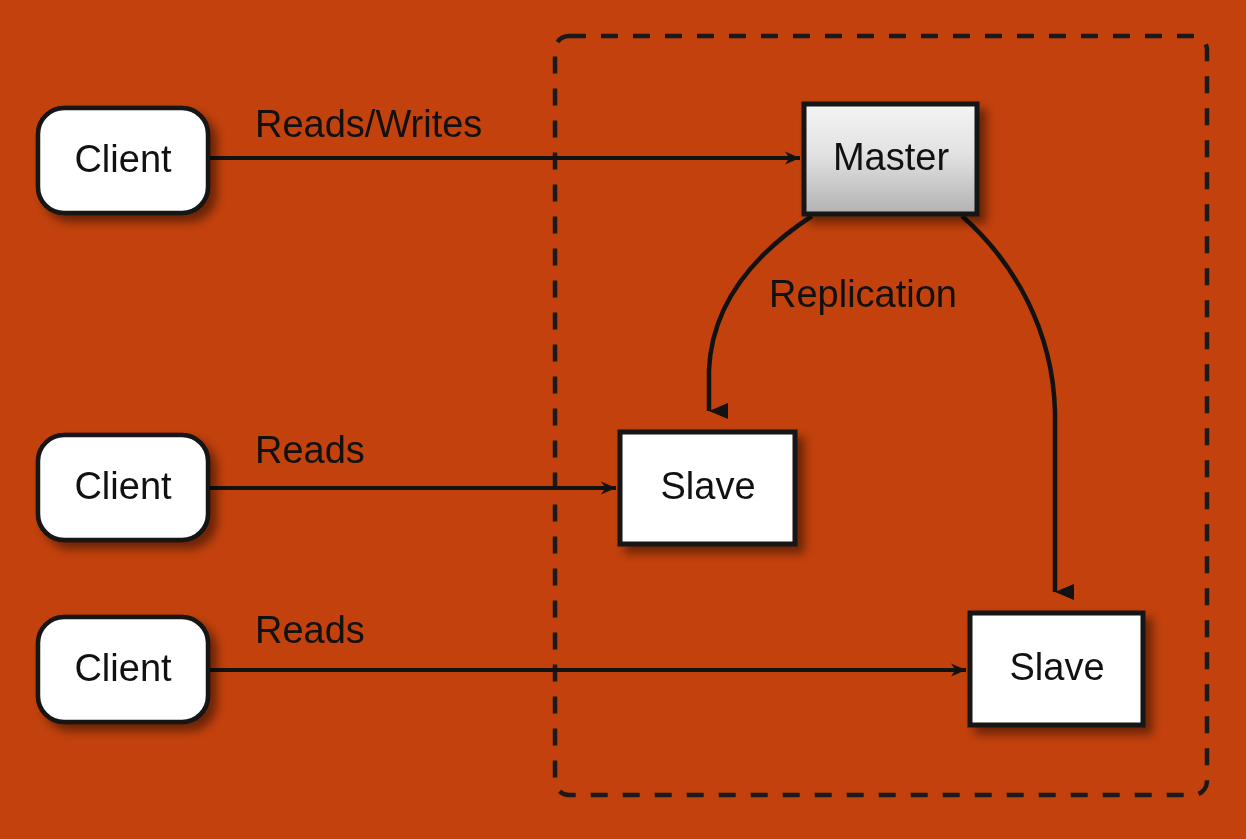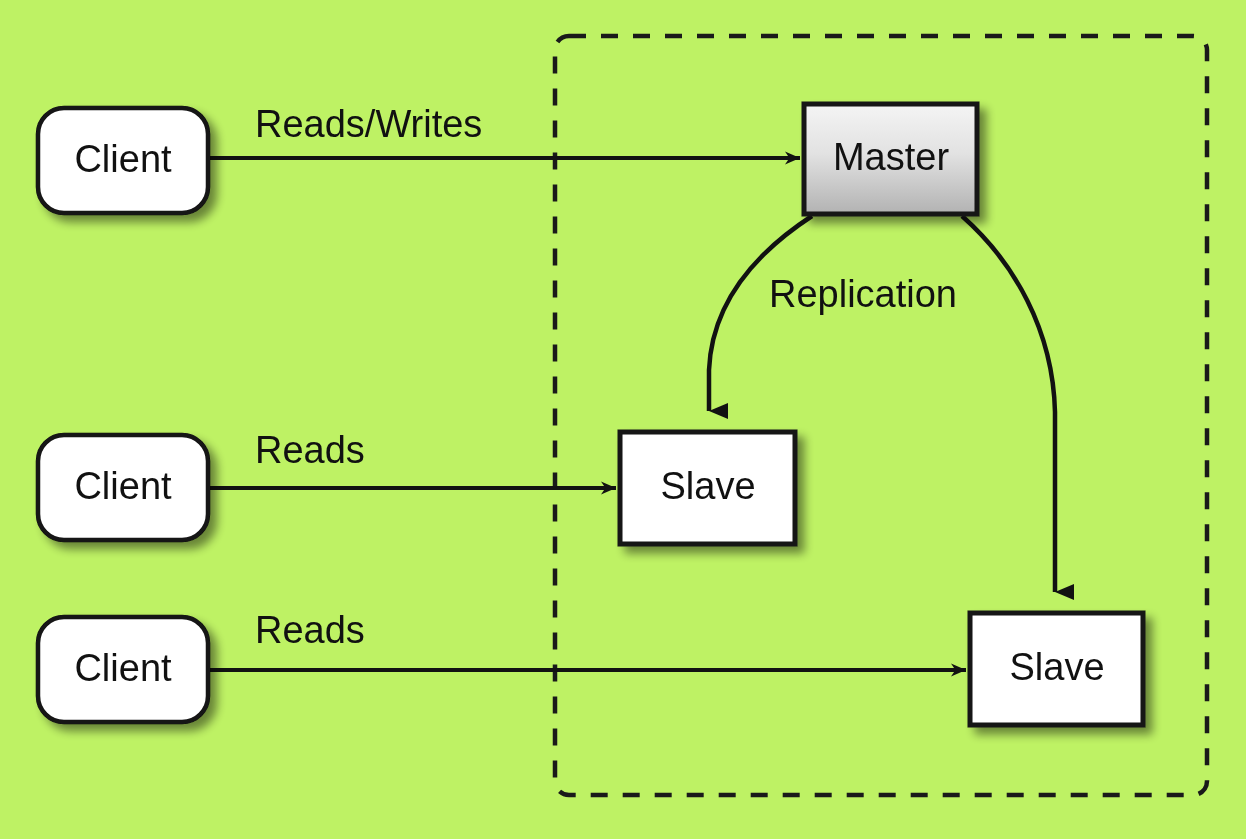--- a/index.html
+++ b/index.html
@@ -10,21 +10,21 @@
   body {
     width: 1246px;
     height: 839px;
     font-family: "Liberation Sans", sans-serif;
     overflow: hidden;
   }
   #diagram {
     position: relative;
     width: 1246px;
     height: 839px;
-    background: #bef264;
+    background: #c2410c;
   }
   #diagram svg {
     position: absolute;
     top: 0;
     left: 0;
     width: 1246px;
     height: 839px;
   }
   .node-text {
     font-family: "Liberation Sans", sans-serif;

